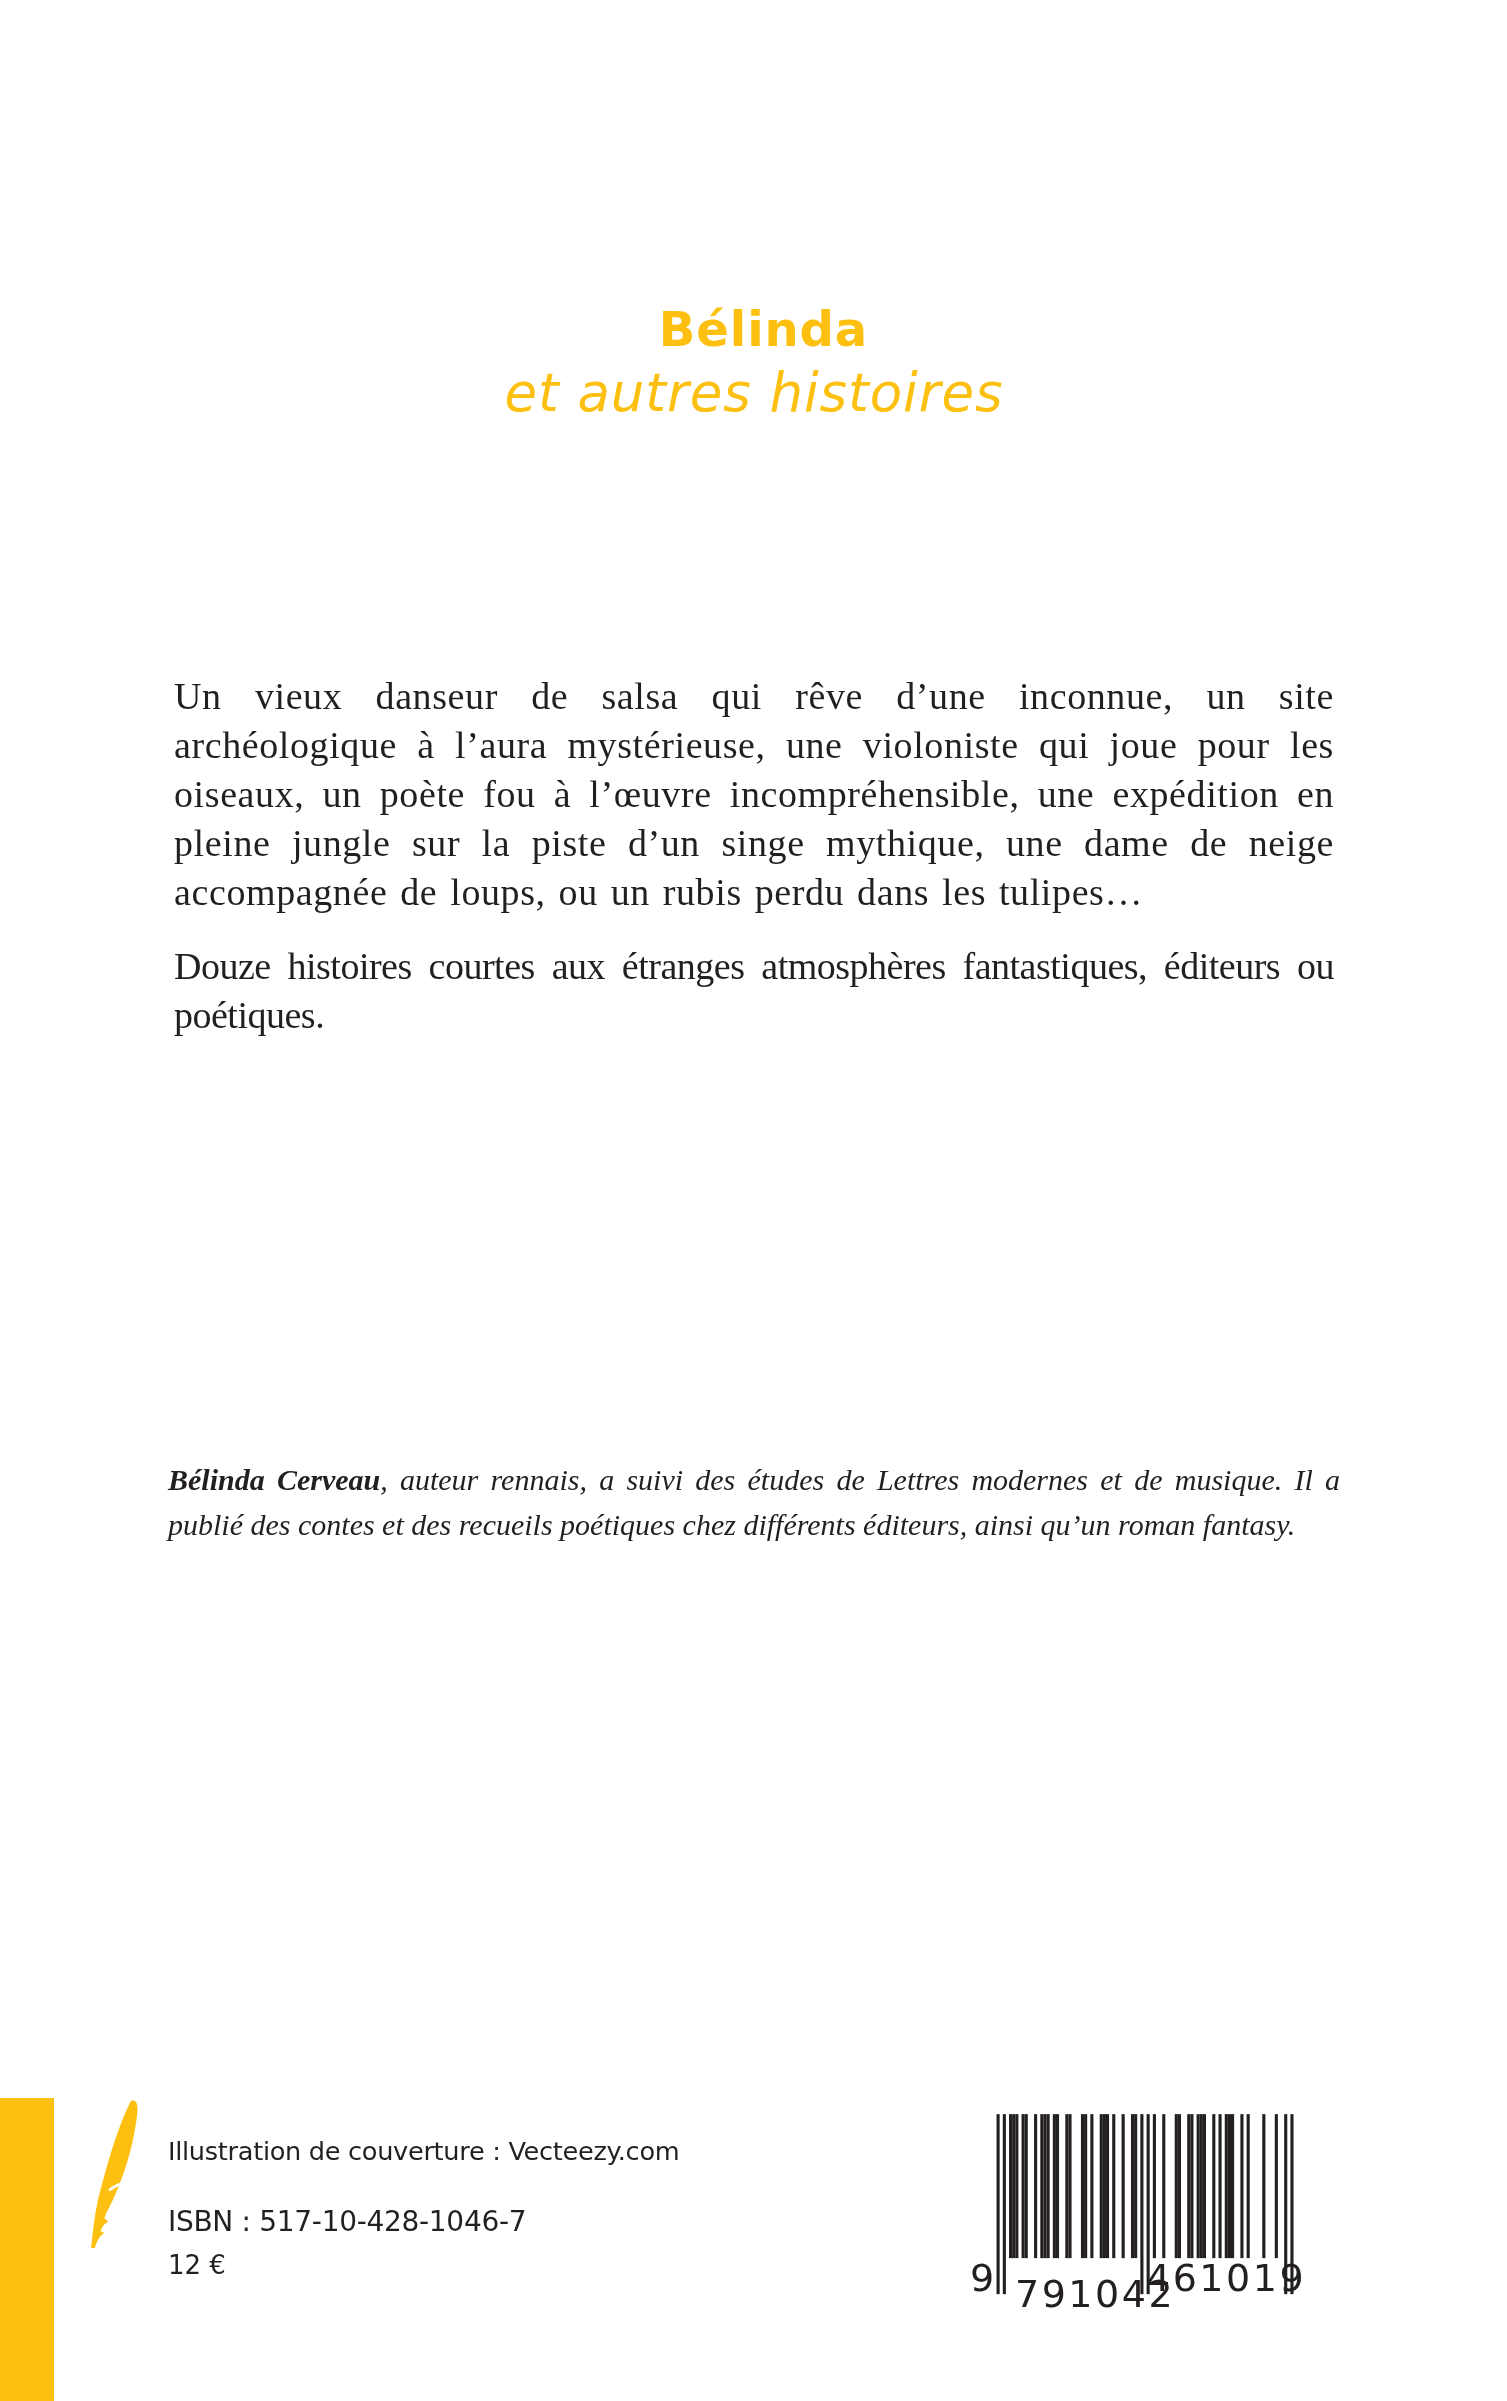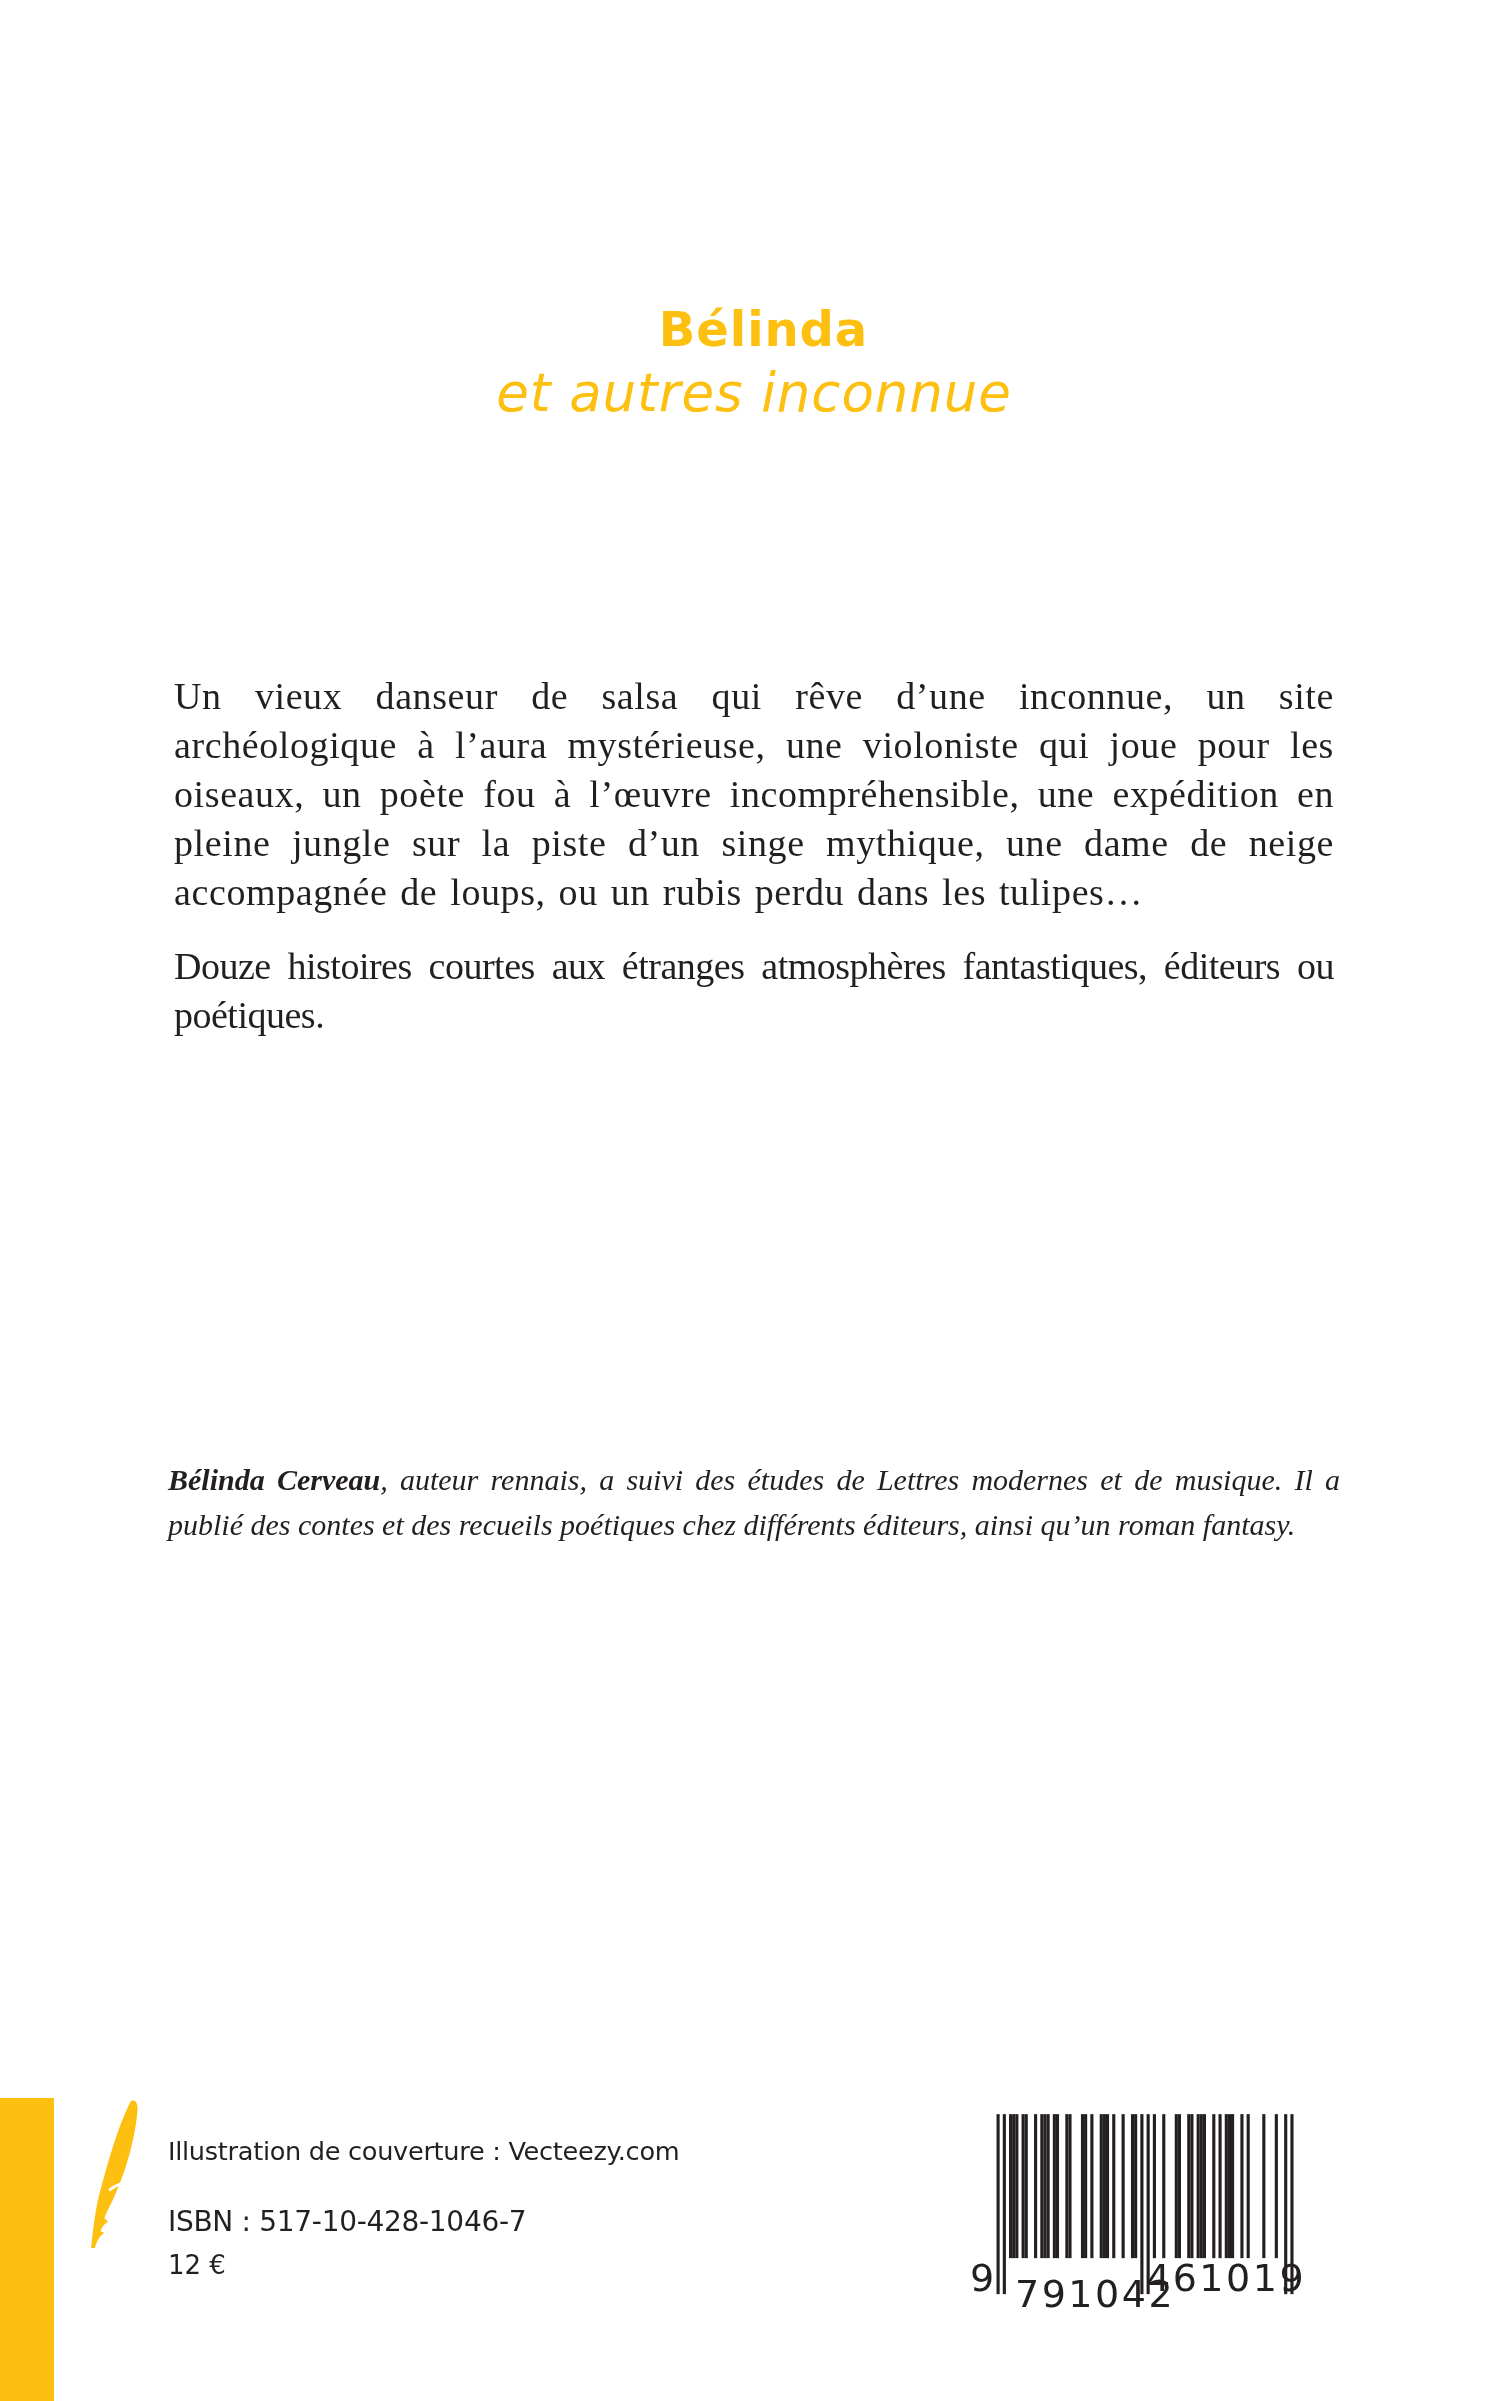--- a/index.html
+++ b/index.html
@@ -144,21 +144,21 @@
     .bd-left { position: absolute; left: 45px; top: 16px; letter-spacing: 2.5px; }
     .bd-right { position: absolute; left: 176px; top: 0; letter-spacing: 2.5px; }
   </style>
 </head>
 <body>
 
 <div id="cover">
 
   <div class="title-block">
     <span class="title-main">Bélinda</span>
-    <span class="title-sub">et autres inconnue</span>
+    <span class="title-sub">et autres histoires</span>
   </div>
 
   <div class="blurb">
     <p class="p1">Un vieux danseur de salsa qui rêve d’une inconnue, un site archéologique à l’aura mystérieuse, une violoniste qui joue pour les oiseaux, un poète fou à l’œuvre incompréhensible, une expédition en pleine jungle sur la piste d’un singe mythique, une dame de neige accompagnée de loups, ou un rubis perdu dans les tulipes…</p>
     <p class="p2">Douze histoires courtes aux étranges atmosphères fantastiques, éditeurs ou poétiques.</p>
   </div>
 
   <div class="author">
     <p><span class="author-name">Bélinda Cerveau</span><span>, auteur rennais, a suivi des études de Lettres modernes et de musique. Il a publié des contes et des recueils poétiques chez différents éditeurs, ainsi qu’un roman fantasy.</span></p>
   </div>

